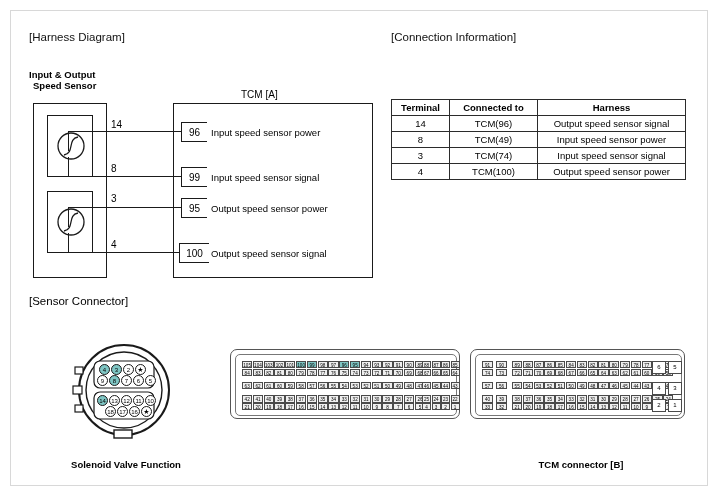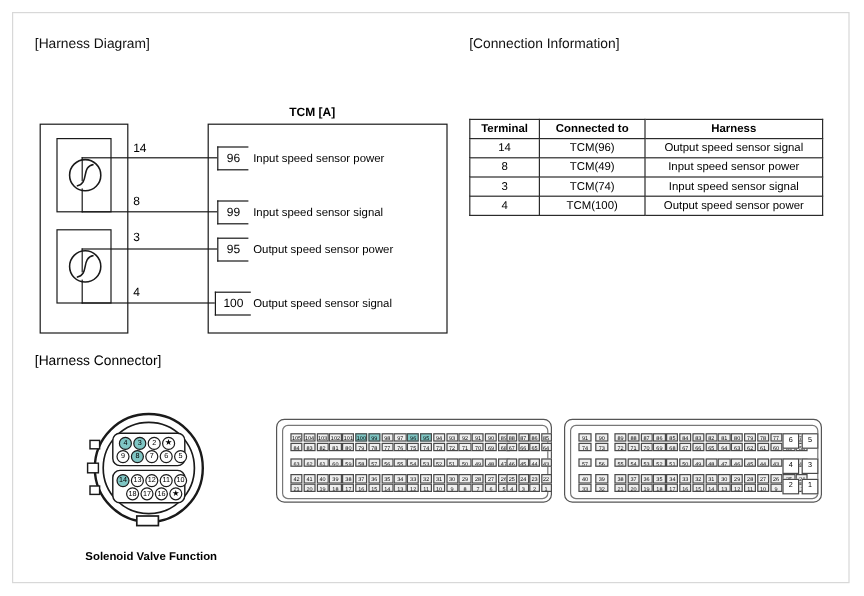--- a/index.html
+++ b/index.html
@@ -12,21 +12,21 @@
     position:absolute;left:10px;top:10px;width:698px;height:476px;
     border:1px solid #d8d8d8;background:#fff;box-sizing:border-box;
   }
 
   .sec-title{position:absolute;font-size:11.5px;color:#111;white-space:nowrap;}
   .bold-lbl{font-weight:bold;font-size:9.5px;line-height:11px;color:#000;}
 
   
   #circuit{position:absolute;left:0;top:0;width:380px;height:290px;}
   .sensor-title{position:absolute;left:18px;top:58px;text-align:left;}
-  .tcm-title{position:absolute;left:230px;top:78px;font-weight:bold;font-size:10px;}
+  .tcm-title{position:absolute;left:230px;top:78px;font-weight:normal;font-size:10px;}
 
   .sensor-box{position:absolute;left:22px;top:92px;width:74px;height:175px;border:1.4px solid #1a1a1a;background:#fff;box-sizing:border-box;}
   .coil-box{position:absolute;width:46px;height:62px;border:1.2px solid #1a1a1a;background:#fff;box-sizing:border-box;}
   .coil-box.c1{left:36px;top:104px;}
   .coil-box.c2{left:36px;top:180px;}
   .coil-svg{position:absolute;}
 
   .tcm-box{position:absolute;left:162px;top:92px;width:200px;height:175px;border:1.4px solid #1a1a1a;background:#fff;box-sizing:border-box;}
 
   .term{position:absolute;width:26px;height:20px;border:1.1px solid #1a1a1a;border-right:none;background:#fff;box-sizing:border-box;
@@ -68,20 +68,24 @@
   .cell.big{font-size:6px;line-height:11px;background:#fff;}
 </style>
 </head>
 <body>
 
 <div id="page">
 
   <div id="circuit">
     <div class="sec-title" style="left:18px;top:20px;">[Harness Diagram]</div>
 
+    <div class="sensor-title">
+      <div class="bold-lbl">Input &amp; Output</div>
+      <div class="bold-lbl" style="padding-left:4px;">Speed Sensor</div>
+    </div>
 
     <div class="tcm-title">TCM [A]</div>
 
     <div class="sensor-box"></div>
 
     <div class="coil-box c1"></div>
     <svg class="coil-svg" style="left:40px;top:112px;" width="40" height="46">
       <circle cx="20" cy="23" r="13" fill="none" stroke="#1a1a1a" stroke-width="1.3"></circle>
       <path d="M13 32 C 24 30, 16 16, 27 14" fill="none" stroke="#1a1a1a" stroke-width="1.3"></path>
     </svg>
@@ -152,21 +156,21 @@
         <tr>
           <td class="c0">4</td>
           <td class="c1">TCM(100)</td>
           <td class="c2">Output speed sensor power</td>
         </tr>
       </tbody>
     </table>
   </div>
 
   <div id="harness">
-    <div class="hc-title">[Harness Connector]</div>
+    <div class="hc-title">[Sensor Connector]</div>
 
     <div id="sol">
       <svg width="116" height="100">
         <circle cx="58" cy="47" r="45" fill="#fff" stroke="#1a1a1a" stroke-width="2"></circle>
         <circle cx="58" cy="47" r="38" fill="#fff" stroke="#1a1a1a" stroke-width="1.4"></circle>
         <rect x="9" y="24" width="8" height="7" fill="#fff" stroke="#1a1a1a" stroke-width="1.2"></rect>
         <rect x="7" y="43" width="9" height="8" fill="#fff" stroke="#1a1a1a" stroke-width="1.2"></rect>
         <rect x="9" y="62" width="8" height="7" fill="#fff" stroke="#1a1a1a" stroke-width="1.2"></rect>
         <rect x="48" y="87" width="18" height="8" fill="#fff" stroke="#1a1a1a" stroke-width="1.4"></rect>
         <rect x="28" y="18" width="60" height="27" rx="6" fill="#fff" stroke="#1a1a1a" stroke-width="1.2"></rect>
@@ -394,14 +398,15 @@
           <div class="cell" style="left: 176.4px; top: 48px; width: 10.3px; height: 7.2px;">8</div>
           <div class="cell" style="left: 187.2px; top: 48px; width: 10.3px; height: 7.2px;">7</div>
           <div class="cell big" style="left: 176px; top: 6px; width: 14px; height: 13px;">6</div>
           <div class="cell big" style="left: 192px; top: 6px; width: 14px; height: 13px;">5</div>
           <div class="cell big" style="left: 176px; top: 27px; width: 14px; height: 13px;">4</div>
           <div class="cell big" style="left: 192px; top: 27px; width: 14px; height: 13px;">3</div>
           <div class="cell big" style="left: 176px; top: 44px; width: 14px; height: 13px;">2</div>
           <div class="cell big" style="left: 192px; top: 44px; width: 14px; height: 13px;">1</div>
         </div>
     </div>
+    <div class="cap" style="left:490px;top:168px;width:160px;">TCM connector [B]</div>
   </div>
 </div>
 
 </body></html>

